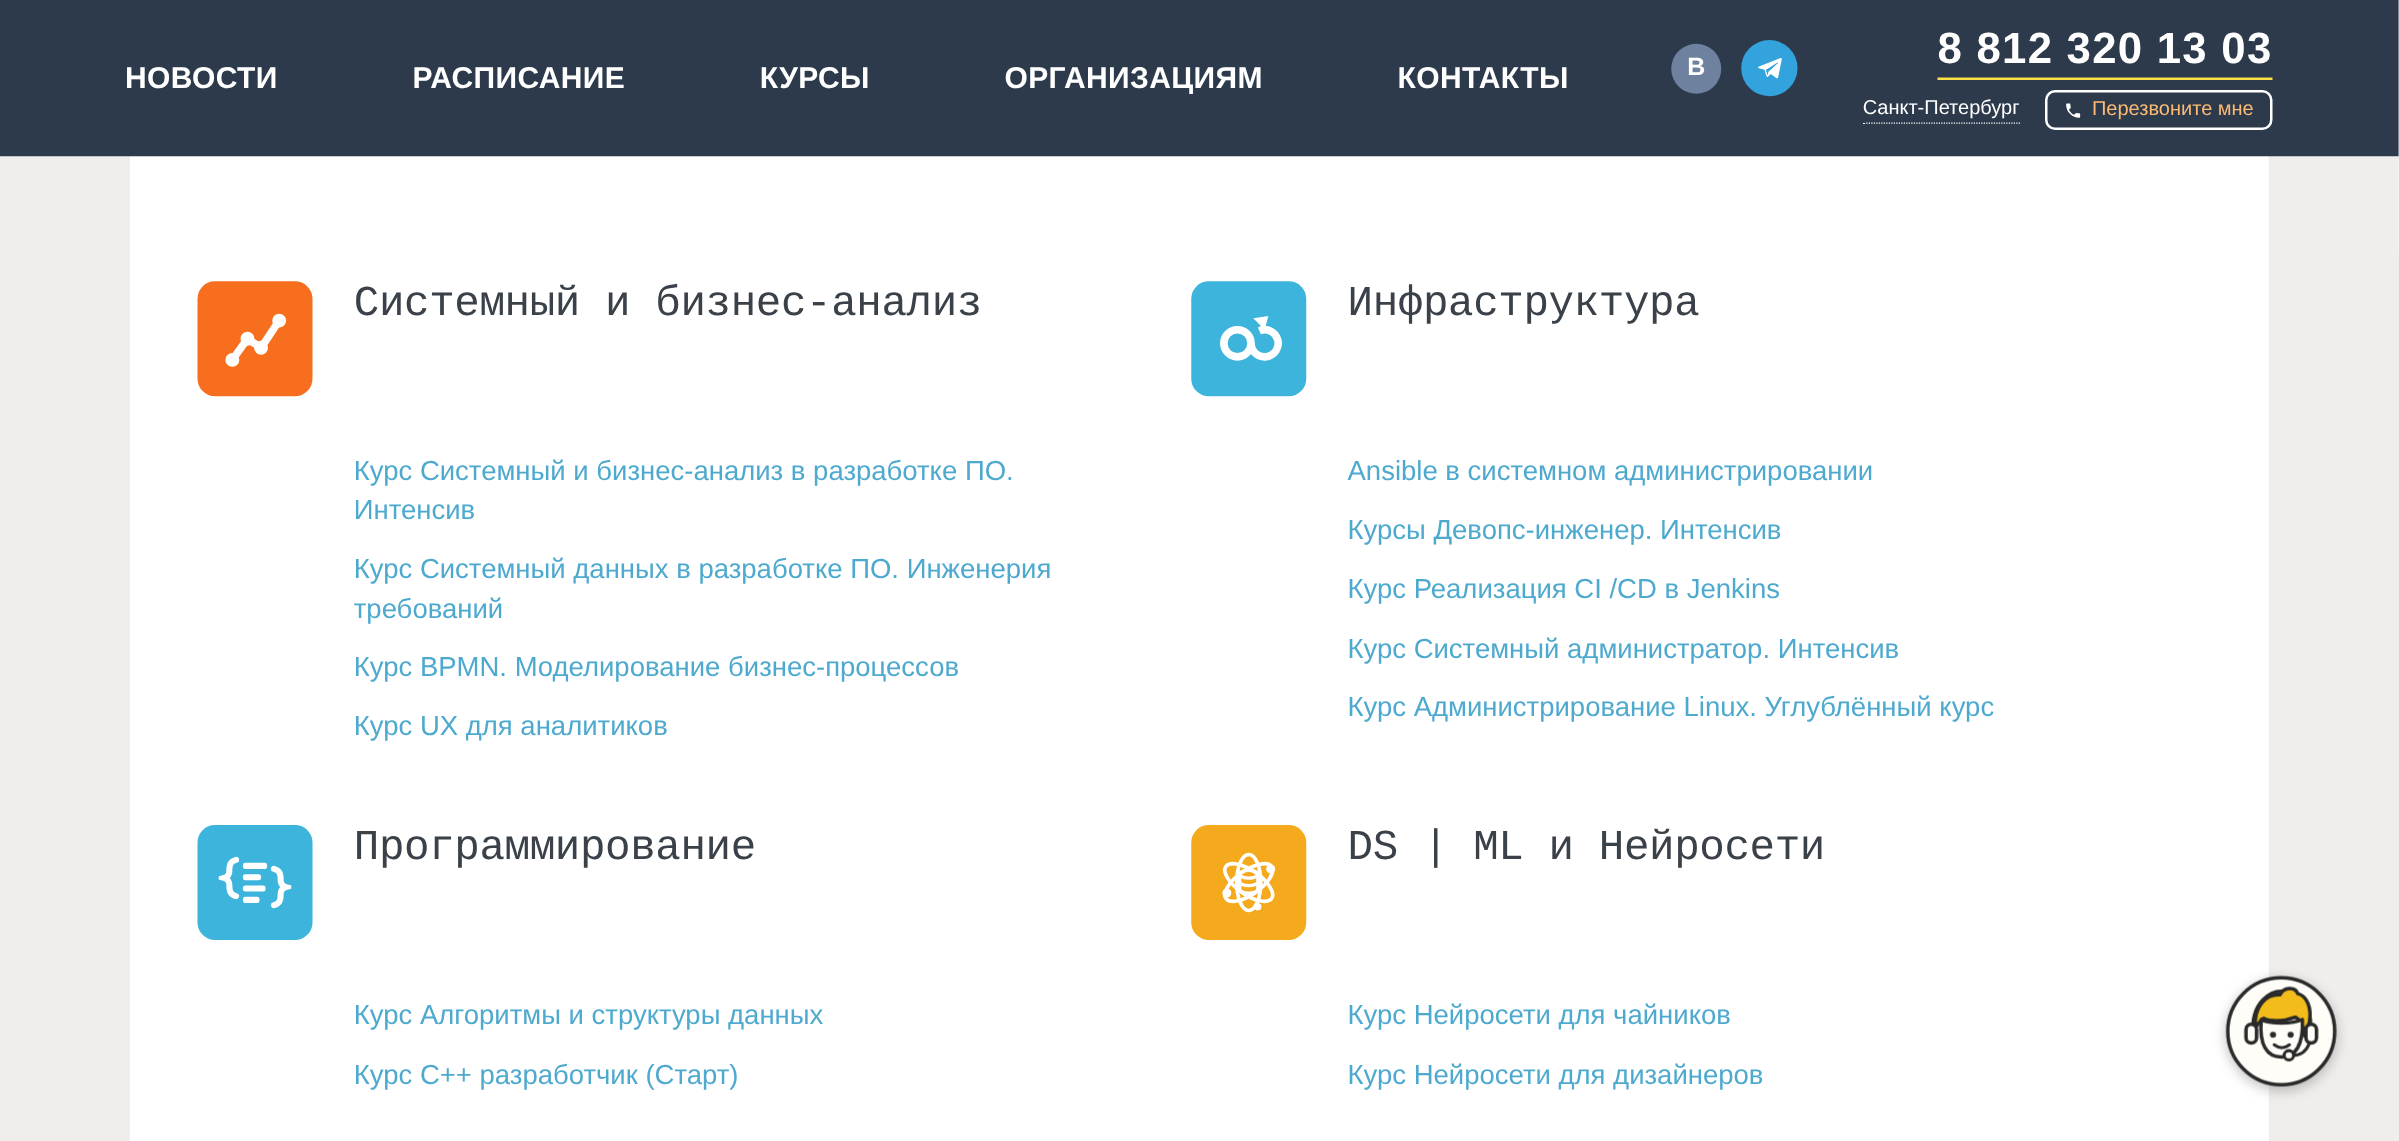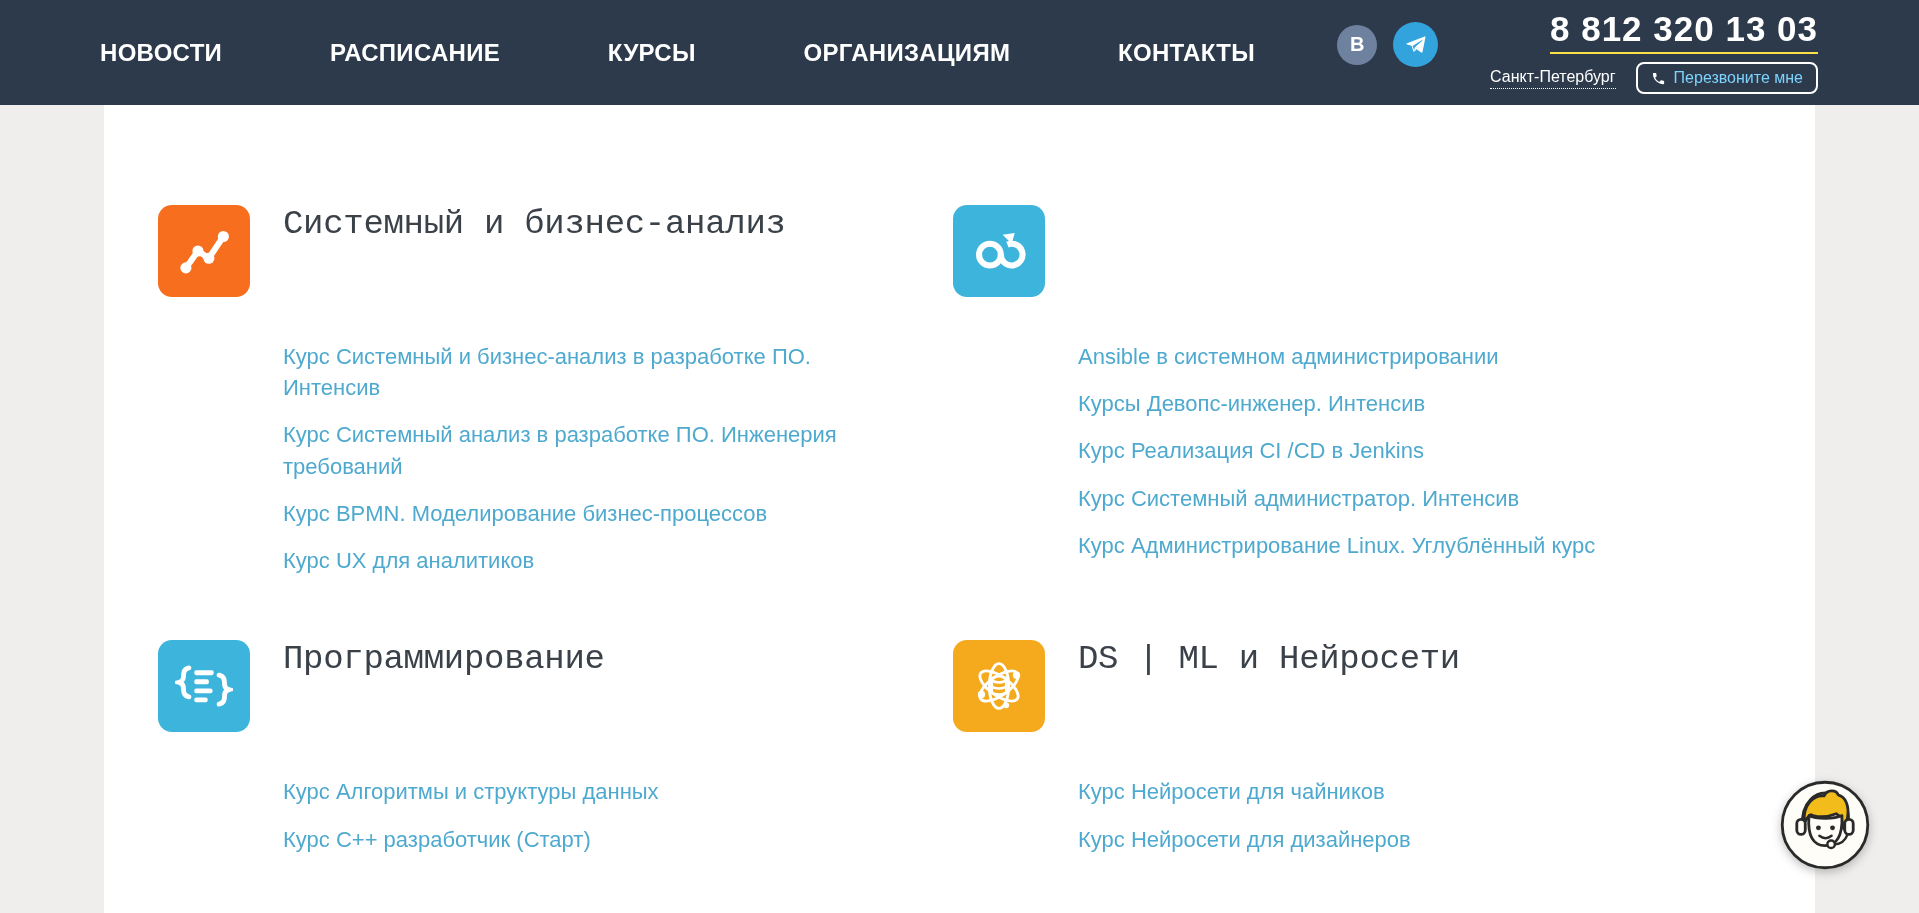--- a/index.html
+++ b/index.html
@@ -5,21 +5,21 @@
   * { margin:0; padding:0; box-sizing:border-box; }
   html, body { width:1919px; height:913px; overflow:hidden; }
   body {
     background:#efeeec;
     font-family:"Liberation Sans","DejaVu Sans",sans-serif;
     position:relative;
   }
 
   
   header {
-    height:105px; background:#2c3a4b;
+    height:125px; background:#2c3a4b;
     display:flex; align-items:center;
     width:100%; position:relative; z-index:2;
   }
   .nav-menu {
     display:flex; justify-content:space-between;
     width:1155px; margin-left:100px; list-style:none;
   }
   .nav-link {
     color:#ffffff; font-weight:700; font-size:24px;
     letter-spacing:.3px; text-decoration:none; white-space:nowrap;
@@ -35,21 +35,21 @@
     letter-spacing:1px; text-decoration:none;
     border-bottom:2px solid #fde047; padding-bottom:6px; white-space:nowrap;
   }
   .phone-sub { display:flex; align-items:center; margin-top:8px; gap:20px; }
   .city {
     color:#fff; font-size:16px; cursor:pointer;
     border-bottom:1px dotted #fff; padding-bottom:2px; white-space:nowrap;
   }
   .callback-btn {
     border:2px solid #fff; border-radius:8px; background:transparent;
-    color:#7dd3fc; font-size:16px; padding:5px 13px;
+    color:#fdba74; font-size:16px; padding:5px 13px;
     display:flex; align-items:center; gap:8px; cursor:pointer; white-space:nowrap;
     font-family:inherit;
   }
 
   
   main {
     width:1711px; margin:0 auto; background:#ffffff;
     min-height:808px; padding:30px 40px 0 54px;
   }
   h1 { font-size:42px; font-weight:400; color:#3a4149; letter-spacing:-0.5px; }
@@ -132,37 +132,38 @@
               <circle cx="9" cy="38" r="4.6" fill="#fff"></circle>
               <circle cx="19" cy="24" r="4.6" fill="#fff"></circle>
               <circle cx="28" cy="30" r="4.6" fill="#fff"></circle>
               <circle cx="40" cy="12" r="4.6" fill="#fff"></circle>
             </svg>
           </div>
       <h2 class="cat-title">Системный и бизнес-анализ</h2>
     </div>
     <ul class="course-list">
           <li><a href="#" class="course-link">Курс Системный и бизнес-анализ в разработке ПО. Интенсив</a></li>
-          <li><a href="#" class="course-link">Курс Системный анализ в разработке ПО. Инженерия требований</a></li>
+          <li><a href="#" class="course-link">Курс Системный данных в разработке ПО. Инженерия требований</a></li>
           <li><a href="#" class="course-link">Курс BPMN. Моделирование бизнес-процессов</a></li>
           <li><a href="#" class="course-link">Курс UX для аналитиков</a></li>
         </ul>
   </section>
 
   <section class="category">
     <div class="cat-header">
       <div class="cat-icon" style="background: rgb(60, 180, 220);">
             <svg viewBox="0 0 48 48" aria-hidden="true">
               <g fill="none" stroke="#fff" stroke-width="5">
                 <circle cx="16.5" cy="27" r="9"></circle>
                 <path d="M25.5 27 a9 9 0 1 0 5.5 -8.3"></path>
               </g>
               <path d="M27 10.5 l10 -1.5 -2.5 9 z" fill="#fff"></path>
             </svg>
           </div>
+      <h2 class="cat-title">Инфраструктура</h2>
     </div>
     <ul class="course-list">
           <li><a href="#" class="course-link">Ansible в системном администрировании</a></li>
           <li><a href="#" class="course-link">Курсы Девопс-инженер. Интенсив</a></li>
           <li><a href="#" class="course-link">Курс Реализация CI /CD в Jenkins</a></li>
           <li><a href="#" class="course-link">Курс Системный администратор. Интенсив</a></li>
           <li><a href="#" class="course-link">Курс Администрирование Linux. Углублённый курс</a></li>
         </ul>
   </section>
 

